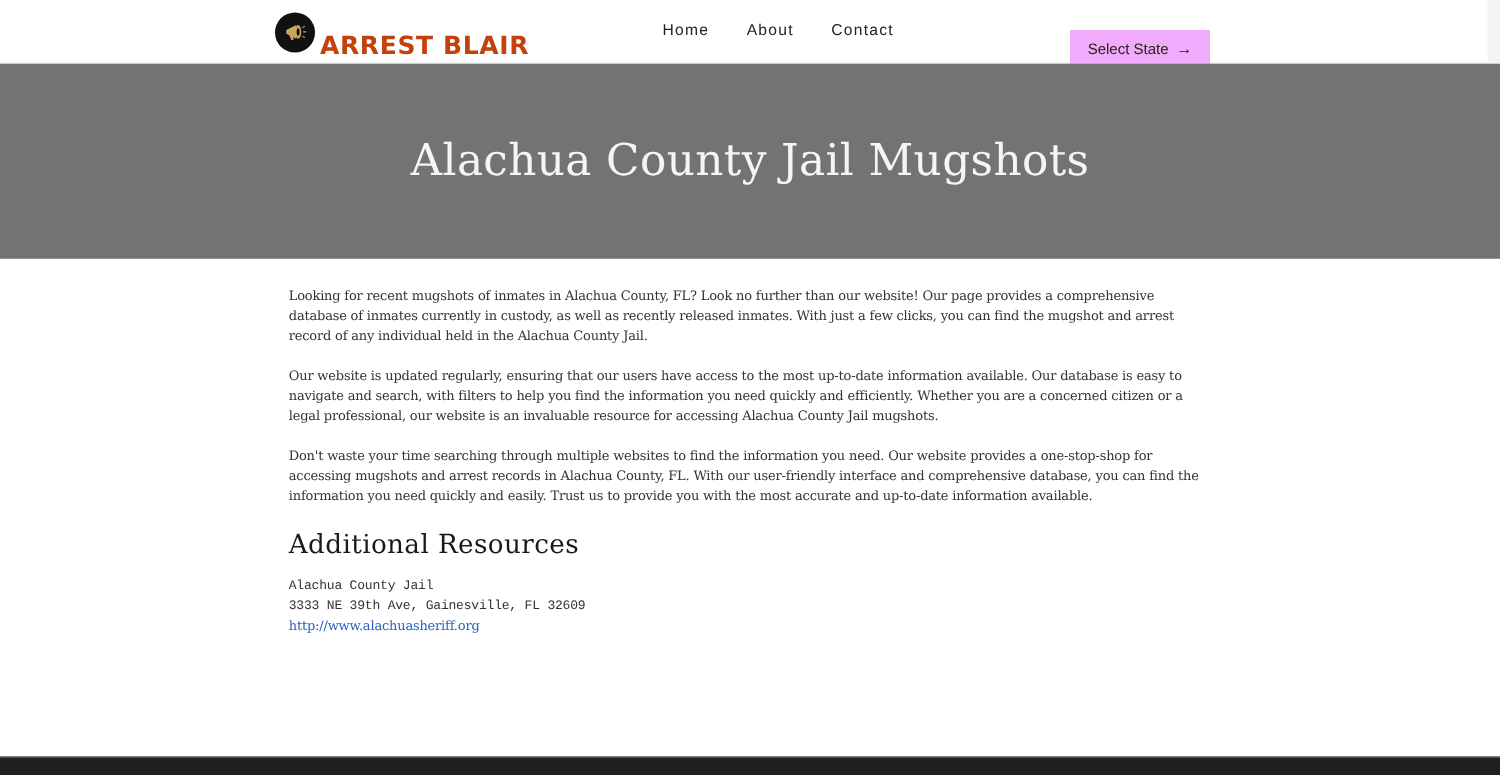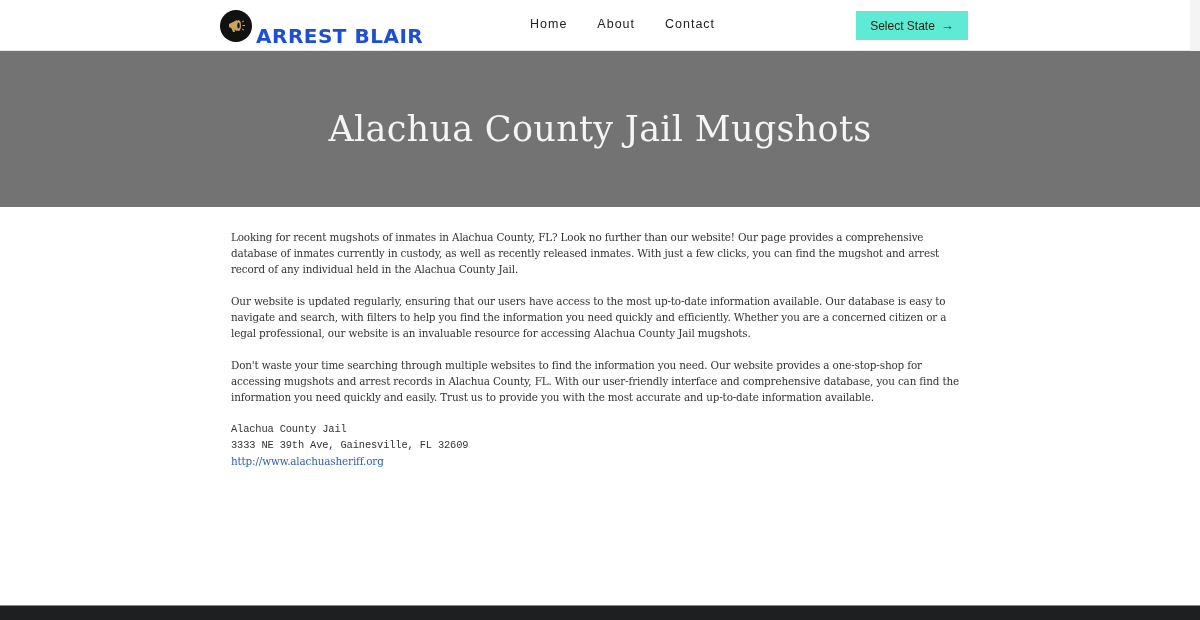--- a/index.html
+++ b/index.html
@@ -16,30 +16,30 @@
     .logo {
       position: absolute; left: 220px; top: 9px; height: 33px;
       display: flex; align-items: center; text-decoration: none;
     }
     .logo-badge {
       width: 32px; height: 32px; border-radius: 50%; background: #111;
       display: flex; align-items: center; justify-content: center; margin-right: 4px;
     }
     .logo-text {
       font-family: "DejaVu Sans", sans-serif; font-weight: 700; font-size: 20px;
-      color: #1d4ed8; letter-spacing: 0.5px; margin-top: 21px;
+      color: #c2410c; letter-spacing: 0.5px; margin-top: 21px;
     }
     .nav { position: absolute; top: 17px; left: 530px; display: flex; gap: 0; justify-content: center; }
     .nav a {
       font-family: "Liberation Sans", sans-serif; font-size: 12.5px; color: #222;
       text-decoration: none; letter-spacing: 1px; margin-right: 30px;
     }
     .select-state {
-      position: absolute; left: 856px; top: 11px; width: 112px; height: 29px;
-      background: #5eead4; color: #2a2210; border: none;
+      position: absolute; left: 856px; top: 24px; width: 112px; height: 29px;
+      background: #f0abfc; color: #2a2210; border: none;
       font-family: "Liberation Sans", sans-serif; font-size: 12px;
       display: flex; align-items: center; justify-content: center; gap: 6px; cursor: pointer;
     }
     .select-state .arrow { font-size: 13px; font-weight: 700; }
 
     .hero {
       position: absolute; left: 0; top: 51px; width: 1200px; height: 156px;
       background: #737373; display: flex; align-items: center; justify-content: center;
     }
     .hero h1 {
@@ -103,20 +103,21 @@
 
 <section class="hero">
   <h1>Alachua County Jail Mugshots</h1>
 </section>
 
 <main class="content">
   <p>Looking for recent mugshots of inmates in Alachua County, FL? Look no further than our website! Our page provides a comprehensive database of inmates currently in custody, as well as recently released inmates. With just a few clicks, you can find the mugshot and arrest record of any individual held in the Alachua County Jail.</p>
   <p>Our website is updated regularly, ensuring that our users have access to the most up-to-date information available. Our database is easy to navigate and search, with filters to help you find the information you need quickly and efficiently. Whether you are a concerned citizen or a legal professional, our website is an invaluable resource for accessing Alachua County Jail mugshots.</p>
   <p>Don't waste your time searching through multiple websites to find the information you need. Our website provides a one-stop-shop for accessing mugshots and arrest records in Alachua County, FL. With our user-friendly interface and comprehensive database, you can find the information you need quickly and easily. Trust us to provide you with the most accurate and up-to-date information available.</p>
 
+  <h2>Additional Resources</h2>
 
 
   <div class="contact">
     <div>Alachua County Jail</div>
     <div>3333 NE 39th Ave, Gainesville, FL 32609</div>
     <a>http://www.alachuasheriff.org</a>
   </div>
 </main>
 
 <footer class="footer"></footer>

